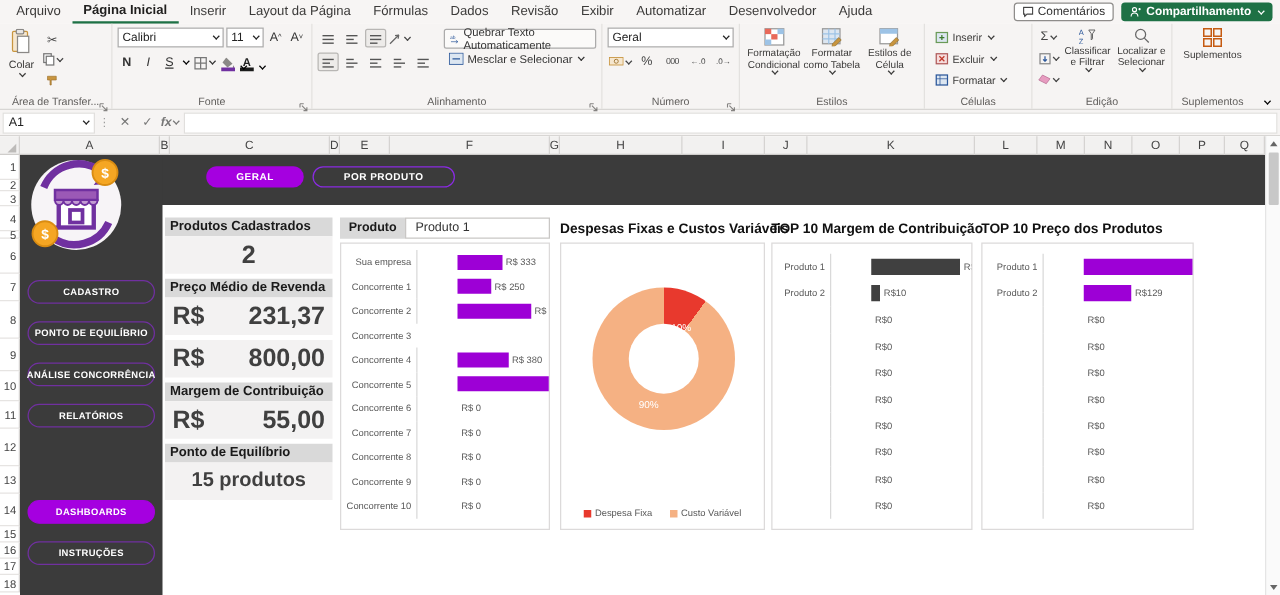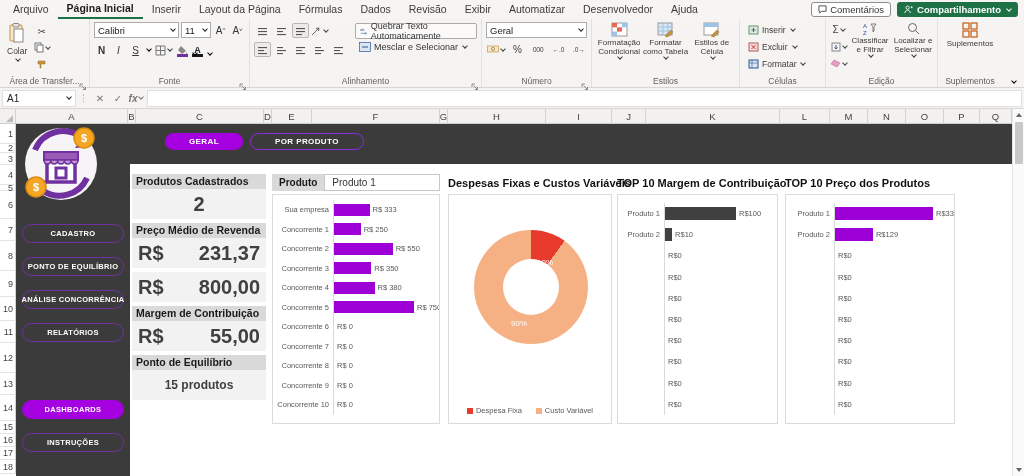--- a/index.html
+++ b/index.html
@@ -65,31 +65,31 @@
   .view-tabs{position:absolute;left:165px;top:9px;display:flex;gap:7px;}
   .vtab{height:17px;border-radius:9px;font-size:8px;font-weight:bold;color:#fff;display:flex;align-items:center;justify-content:center;padding:0 24px;letter-spacing:.4px;white-space:nowrap;}
   .vtab.active{background:var(--accent);}
   .vtab.inactive{border:1px solid #8a2be2;background:transparent;}
 
   .kpis{position:absolute;left:132px;top:50px;width:134px;}
   .kpi-h{background:#D9D9D9;font-size:10.5px;font-weight:bold;color:#1a1a1a;padding:1px 4px;height:15px;line-height:13px;white-space:nowrap;overflow:hidden;}
   .kpi-v{background:#F3F2F2;height:30px;margin-bottom:4px;display:flex;align-items:center;font-weight:bold;color:#404040;font-size:20px;}
   .kpi-v.center{justify-content:center;}
   .kpi-v.money{justify-content:space-between;padding:0 6px;}
-  .kpi-v.small{font-size:12px;}
+  .kpi-v.small{font-size:16px;}
 
   .selrow{position:absolute;left:272px;top:50px;width:168px;height:17px;display:flex;}
   .sel-label{background:#D9D9D9;font-size:10px;font-weight:bold;color:#1a1a1a;padding:0 7px;display:flex;align-items:center;}
   .sel-value{flex:1;background:#fff;border:1px solid #C9C7C5;font-size:10px;color:#333;display:flex;align-items:center;padding:0 7px;}
 
   .card{position:absolute;background:#fff;border:1px solid #DCDADA;overflow:hidden;}
   .card-title{position:absolute;font-size:11px;font-weight:bold;color:#111;white-space:nowrap;}
   .crow{display:flex;align-items:center;}
   .clabel{text-align:right;padding-right:4px;font-size:7.5px;color:#595959;white-space:nowrap;flex:none;}
-  .cplot{flex:1;border-left:1px solid #D9D9D9;display:flex;align-items:center;height:100%;min-width:0;}
+  .cplot{flex:1;border-left:1px solid #D9D9D9;display:flex;align-items:center;height:100%;min-width:0;padding-left:32px;}
   .cbar{height:12px;flex:none;}
   .cval{font-size:7.5px;color:#595959;margin-left:3px;white-space:nowrap;}
 
   .donut-wrap{position:absolute;left:448px;top:70px;width:164px;height:230px;background:#fff;border:1px solid #DCDADA;}
   .donut{position:absolute;left:25px;top:35px;width:114px;height:114px;border-radius:50%;}
   .donut:after{content:"";position:absolute;left:29px;top:29px;width:56px;height:56px;border-radius:50%;background:#fff;}
   .dlabel{position:absolute;font-size:8px;color:#fff;z-index:2;}
   .legend{position:absolute;left:0;right:0;bottom:8px;display:flex;justify-content:center;gap:14px;}
   .litem{display:flex;align-items:center;gap:3px;font-size:7.5px;color:#595959;}
   .lswatch{width:6px;height:6px;flex:none;}
@@ -627,24 +627,20 @@
           </div>
           <div class="crow" style="height: 19.5px;">
             <div class="clabel" style="width: 60px;">Concorrente 2</div>
             <div class="cplot">
               <div class="cbar" style="width: 58.6667px; height: 12px; background: rgb(157, 0, 214);"></div>
               <div class="cval">R$ 550</div>
             </div>
           </div>
           <div class="crow" style="height: 19.5px;">
             <div class="clabel" style="width: 60px;">Concorrente 3</div>
-            <div class="cplot">
-              <div class="cbar" style="width: 37.3333px; height: 12px; background: rgb(157, 0, 214);"></div>
-              <div class="cval">R$ 350</div>
-            </div>
           </div>
           <div class="crow" style="height: 19.5px;">
             <div class="clabel" style="width: 60px;">Concorrente 4</div>
             <div class="cplot">
               <div class="cbar" style="width: 40.5333px; height: 12px; background: rgb(157, 0, 214);"></div>
               <div class="cval">R$ 380</div>
             </div>
           </div>
           <div class="crow" style="height: 19.5px;">
             <div class="clabel" style="width: 60px;">Concorrente 5</div>

